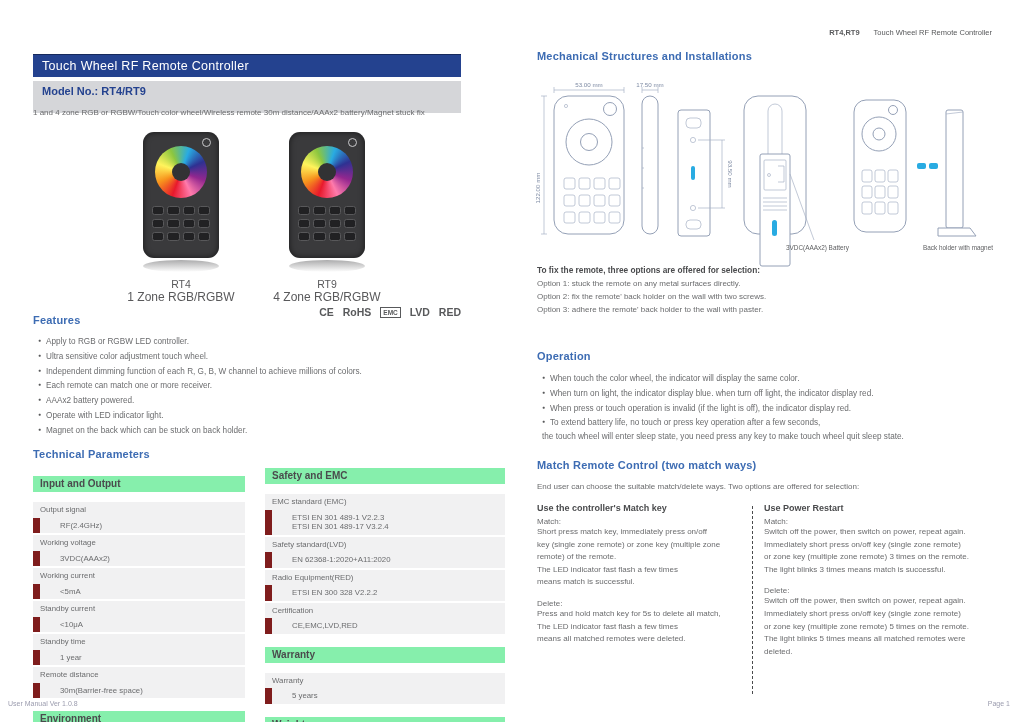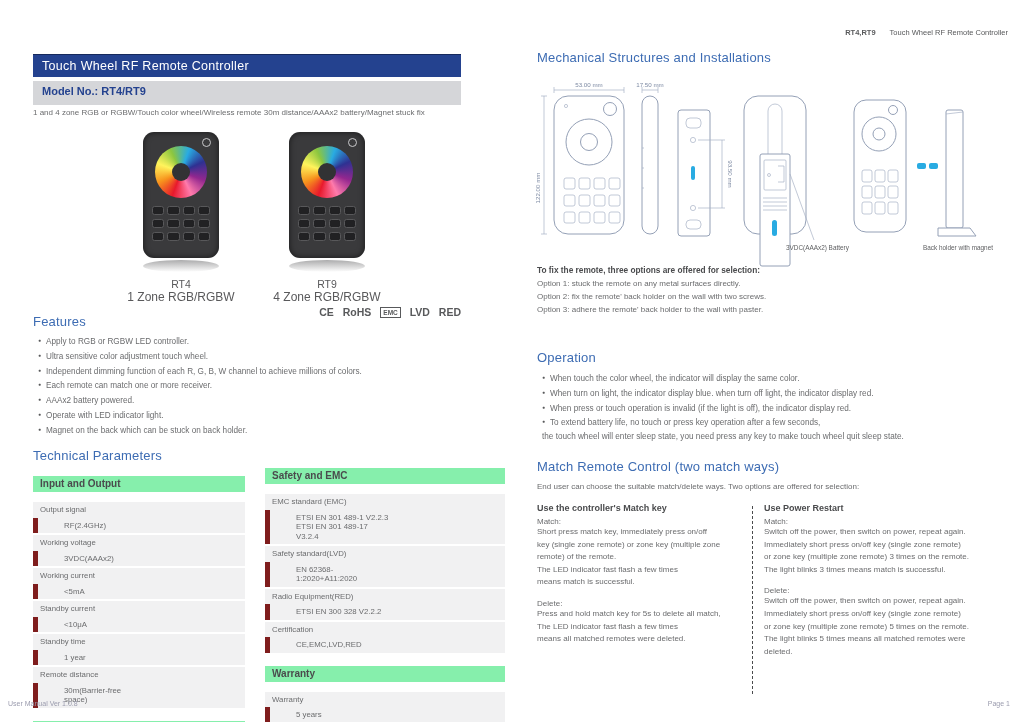--- a/index.html
+++ b/index.html
@@ -2,26 +2,26 @@
 <html><head>
 <meta charset="utf-8">
 <style>
   * { margin:0; padding:0; box-sizing:border-box; }
   html,body { background:#ffffff; }
   body { font-family:"Liberation Sans", sans-serif; color:#6b6c6e; }
   #page { position:relative; width:1024px; height:722px; background:#ffffff; overflow:hidden; }
 
   
   .abs { position:absolute; }
-  .blue-heading { color:#3d6cb3; font-size:13px; font-weight:400; letter-spacing:.2px; }
+  .blue-heading { color:#3d6cb3; font-size:11px; font-weight:700; letter-spacing:.2px; }
 
   
   .title-bar { left:33px; top:54px; width:428px; height:23px; background:#24428f; border-top:1px solid #16295c;
                color:#fff; font-size:12.5px; font-weight:500; line-height:22px; padding-left:9px; letter-spacing:.3px; }
-  .model-bar { left:33px; top:81px; width:428px; height:24px; background:#d5d6d9;
+  .model-bar { left:33px; top:81px; width:428px; height:32px; background:#d5d6d9;
                color:#24428f; font-size:11px; font-weight:700; line-height:20px; padding-left:9px; }
   .summary   { left:33px; top:108px; width:470px; font-size:8px; color:#6b6c6e; }
 
   
   .products { left:118px; top:132px; width:272px; display:flex; justify-content:space-between; }
   .product  { width:126px; text-align:center; }
   .remote-body { position:relative; width:76px; height:126px; margin:0 auto; background:#3a3a3c;
                  border-radius:11px; box-shadow:inset 0 0 6px rgba(0,0,0,.6); }
   .remote-reflection { width:76px; height:12px; margin:2px auto 0; border-radius:50%;
                  background:linear-gradient(to bottom, rgba(70,70,72,.45), rgba(255,255,255,0)); }
@@ -51,28 +51,28 @@
   
   .tech-heading { left:33px; top:448px; }
   .tcol-left  { left:33px;  top:476px; width:212px; }
   .tcol-right { left:265px; top:468px; width:240px; }
   .ptable { margin-bottom:13px; }
   .ptable-title { background:#86efac; color:#4a4b4d; font-size:10px; font-weight:700;
                   height:16px; line-height:16px; padding-left:7px; margin-bottom:10px; }
   .prow { display:flex; background:#f1f1f2; margin-bottom:2px;flex-direction:column; }
   .pcell { font-size:7.8px; padding:3px 4px 3px 7px; line-height:9.5px; color:#6b6c6e; white-space:pre-line; }
   .pcell.label { width:46%; }
-  .pcell.value { width:54%; border-left:5px solid #7f1d1d; padding-left:26px; }
+  .pcell.value { width:54%; border-left:7px solid #7f1d1d; padding-left:20px; }
 
   .footer-left  { left:8px;  top:700px; font-size:7px; color:#9b9cae; }
   .footer-right { right:14px; top:700px; font-size:7px; color:#9b9cae; }
 
   
   .right-page { left:512px; top:0; width:512px; height:722px; }
-  .rp-header { position:absolute; right:16px; top:28px; font-size:7.5px; color:#58595b; }
+  .rp-header { position:absolute; right:32px; top:28px; font-size:7.5px; color:#58595b; }
   .rp-header b { font-weight:700; margin-right:14px; }
   .mech-heading { left:25px; top:50px; }
   .drawing-svg { left:20px; top:78px; }
 
   .fix-block { left:25px; top:264px; width:460px; }
   .fix-intro { font-size:8.3px; font-weight:700; color:#4a4b4d; line-height:13px; }
   .fix-list { list-style:none; }
   .fix-list li { font-size:8px; line-height:13px; color:#6b6c6e; }
 
   .op-heading { left:25px; top:350px; }

